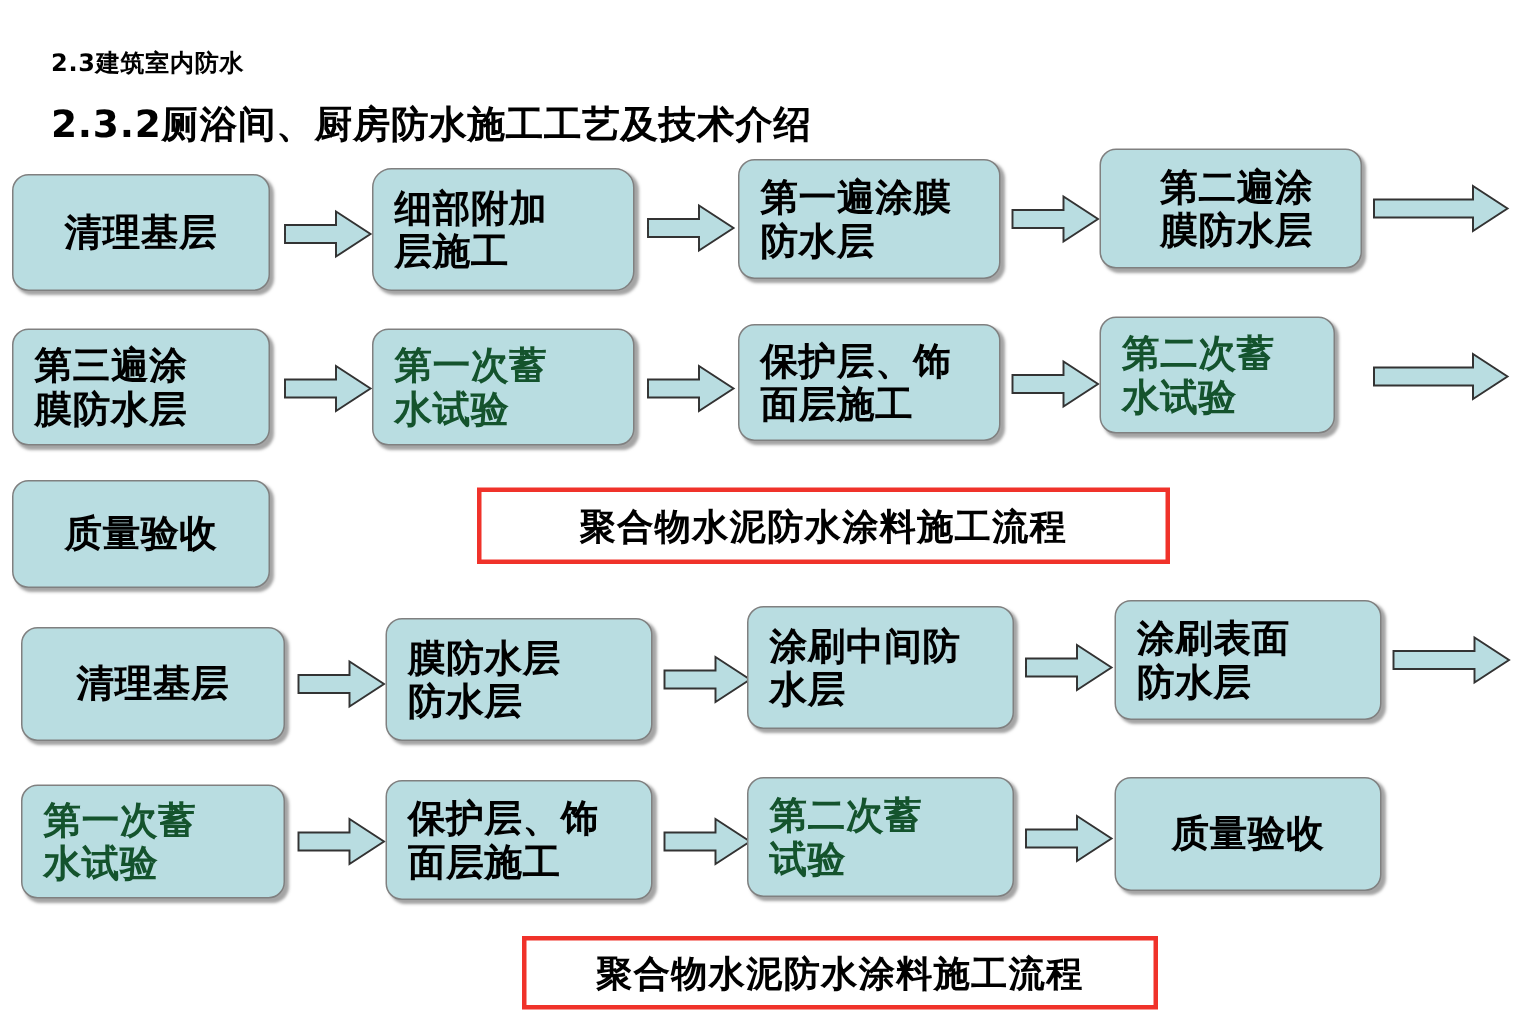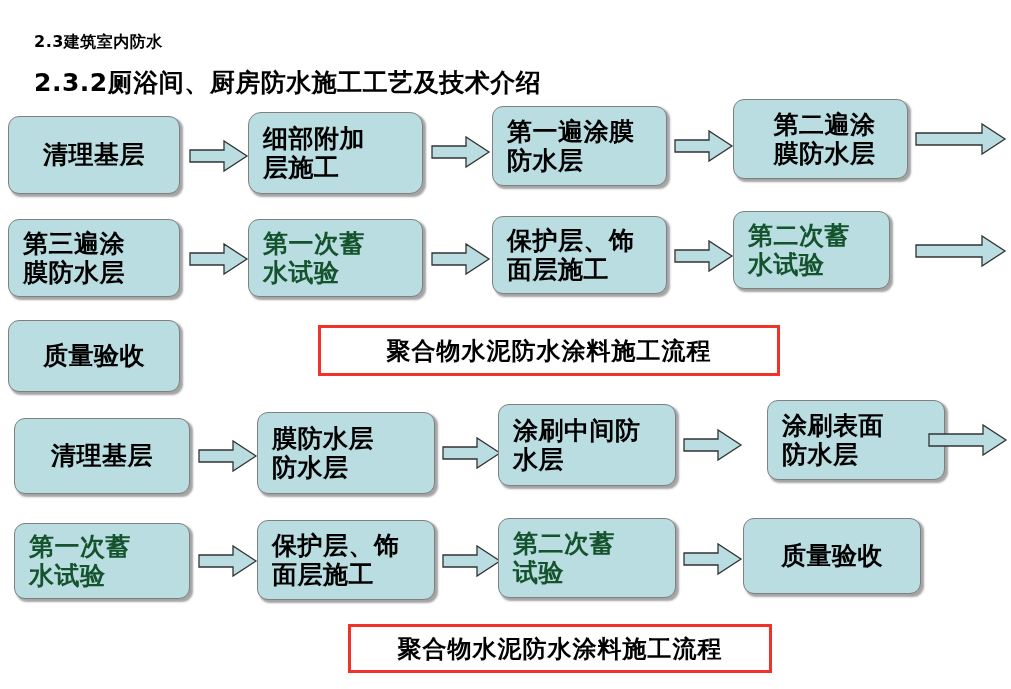--- a/index.html
+++ b/index.html
@@ -203,21 +203,21 @@
   <span class="box-text">涂刷中间防
 水层</span>
 </div>
 
 <div class="arrow" style="left:684px; top:429px; width:58px; height:32px;">
   <svg width="58" height="32" viewBox="0 0 58 32">
     <polygon points="0,10 34,10 34,1 57,16 34,31 34,22 0,22" fill="#b9dde1" stroke="#333333" stroke-width="1.3"></polygon>
   </svg>
 </div>
 
-<div class="flow-box" style="left:743px; top:400px; width:178px; height:80px;margin-left:24px;">
+<div class="flow-box" style="left:743px; top:400px; width:178px; height:80px;">
   <span class="box-text">涂刷表面
 防水层</span>
 </div>
 
 <div class="arrow" style="left:929px; top:424px; width:78px; height:32px;">
   <svg width="78" height="32" viewBox="0 0 78 32">
     <polygon points="0,10 54,10 54,1 77,16 54,31 54,22 0,22" fill="#b9dde1" stroke="#333333" stroke-width="1.3"></polygon>
   </svg>
 </div>
 

